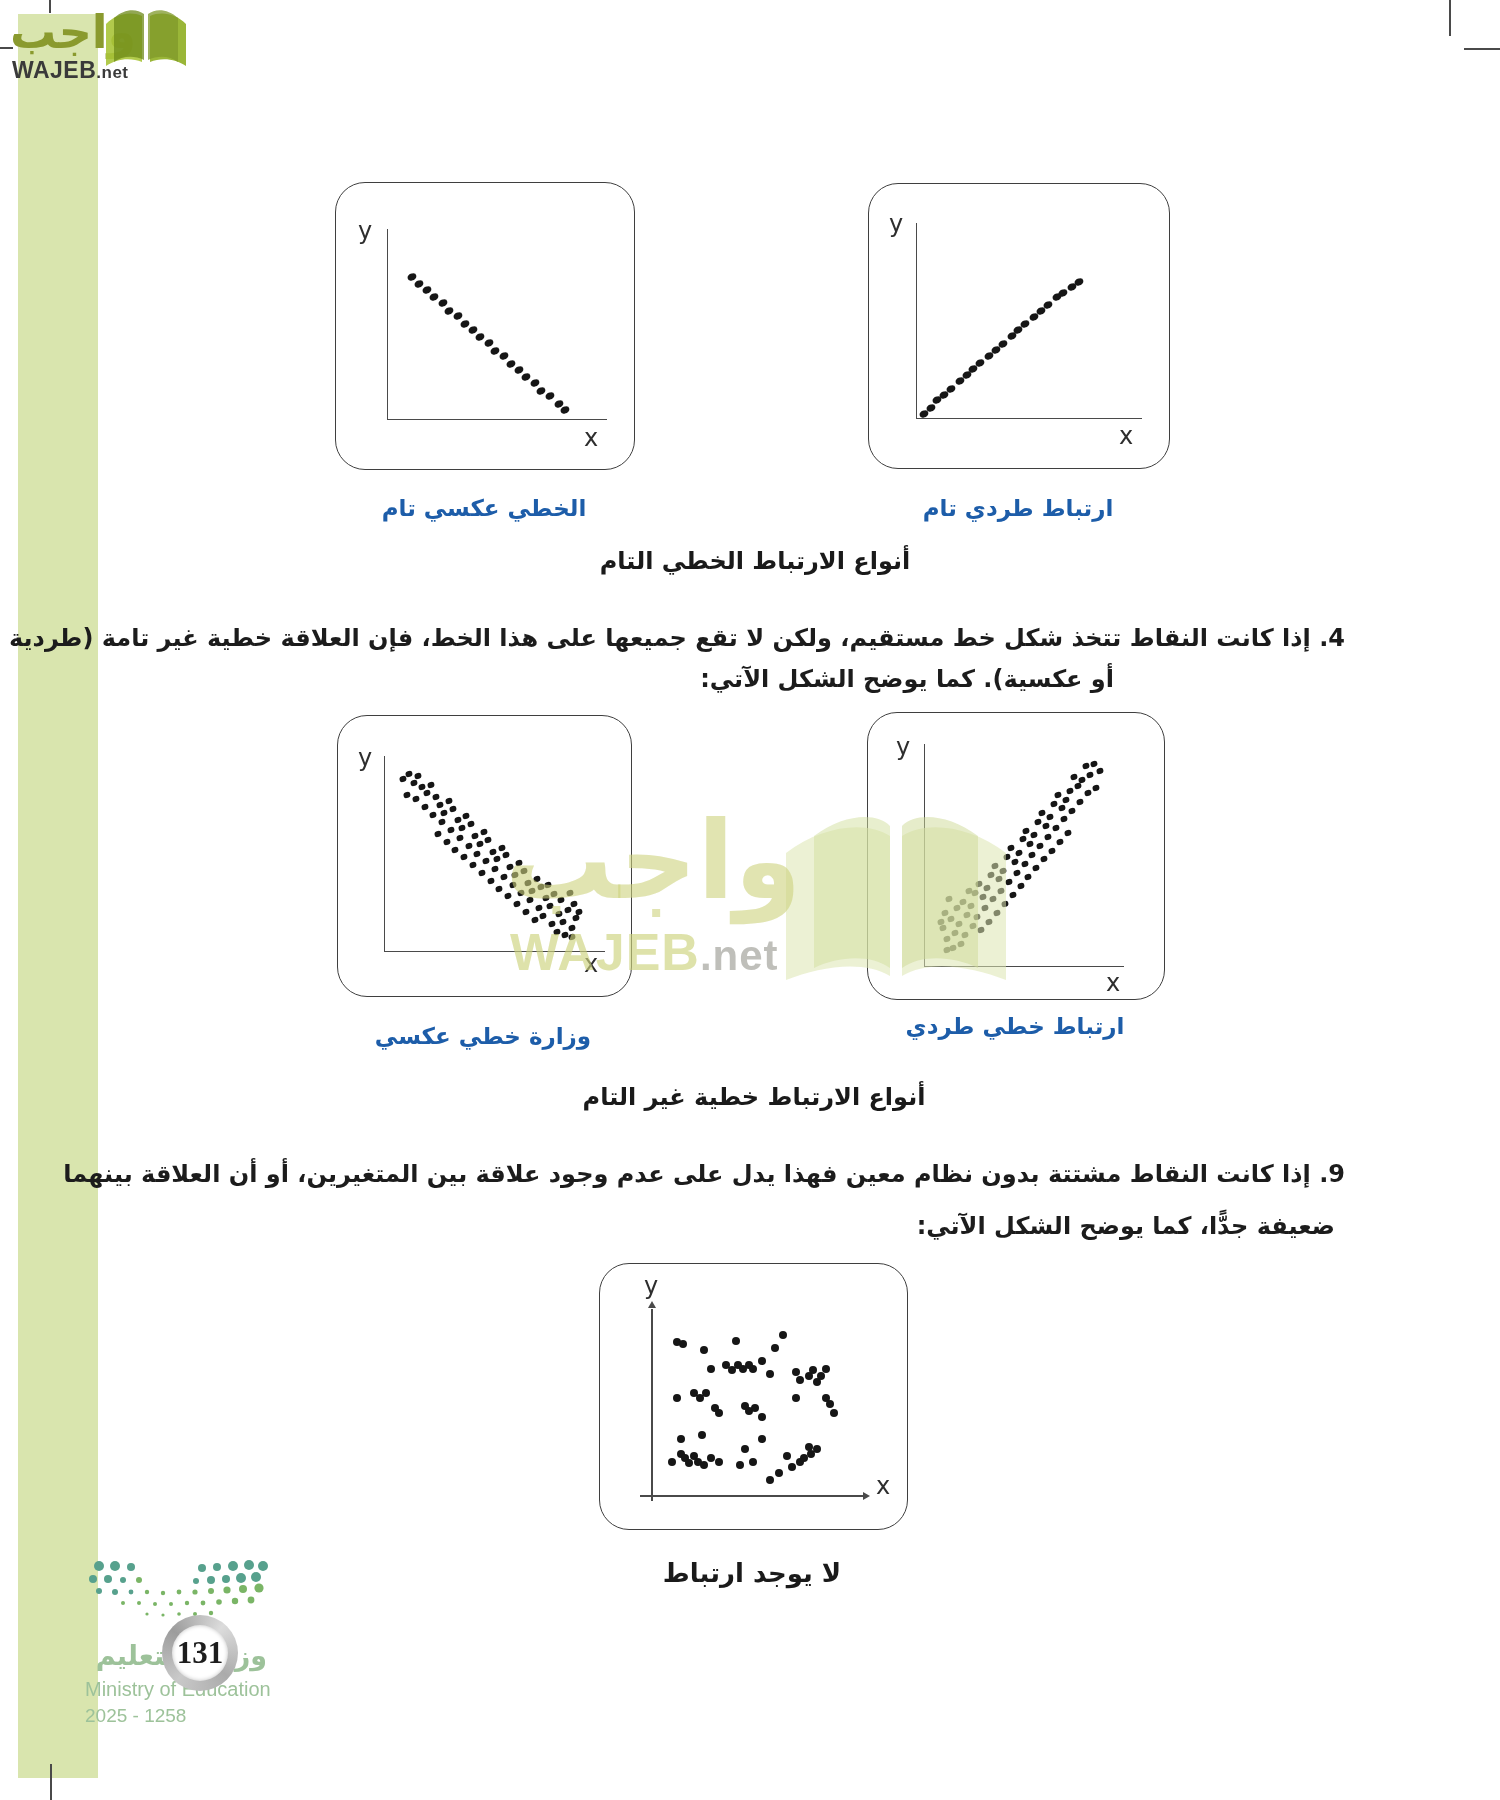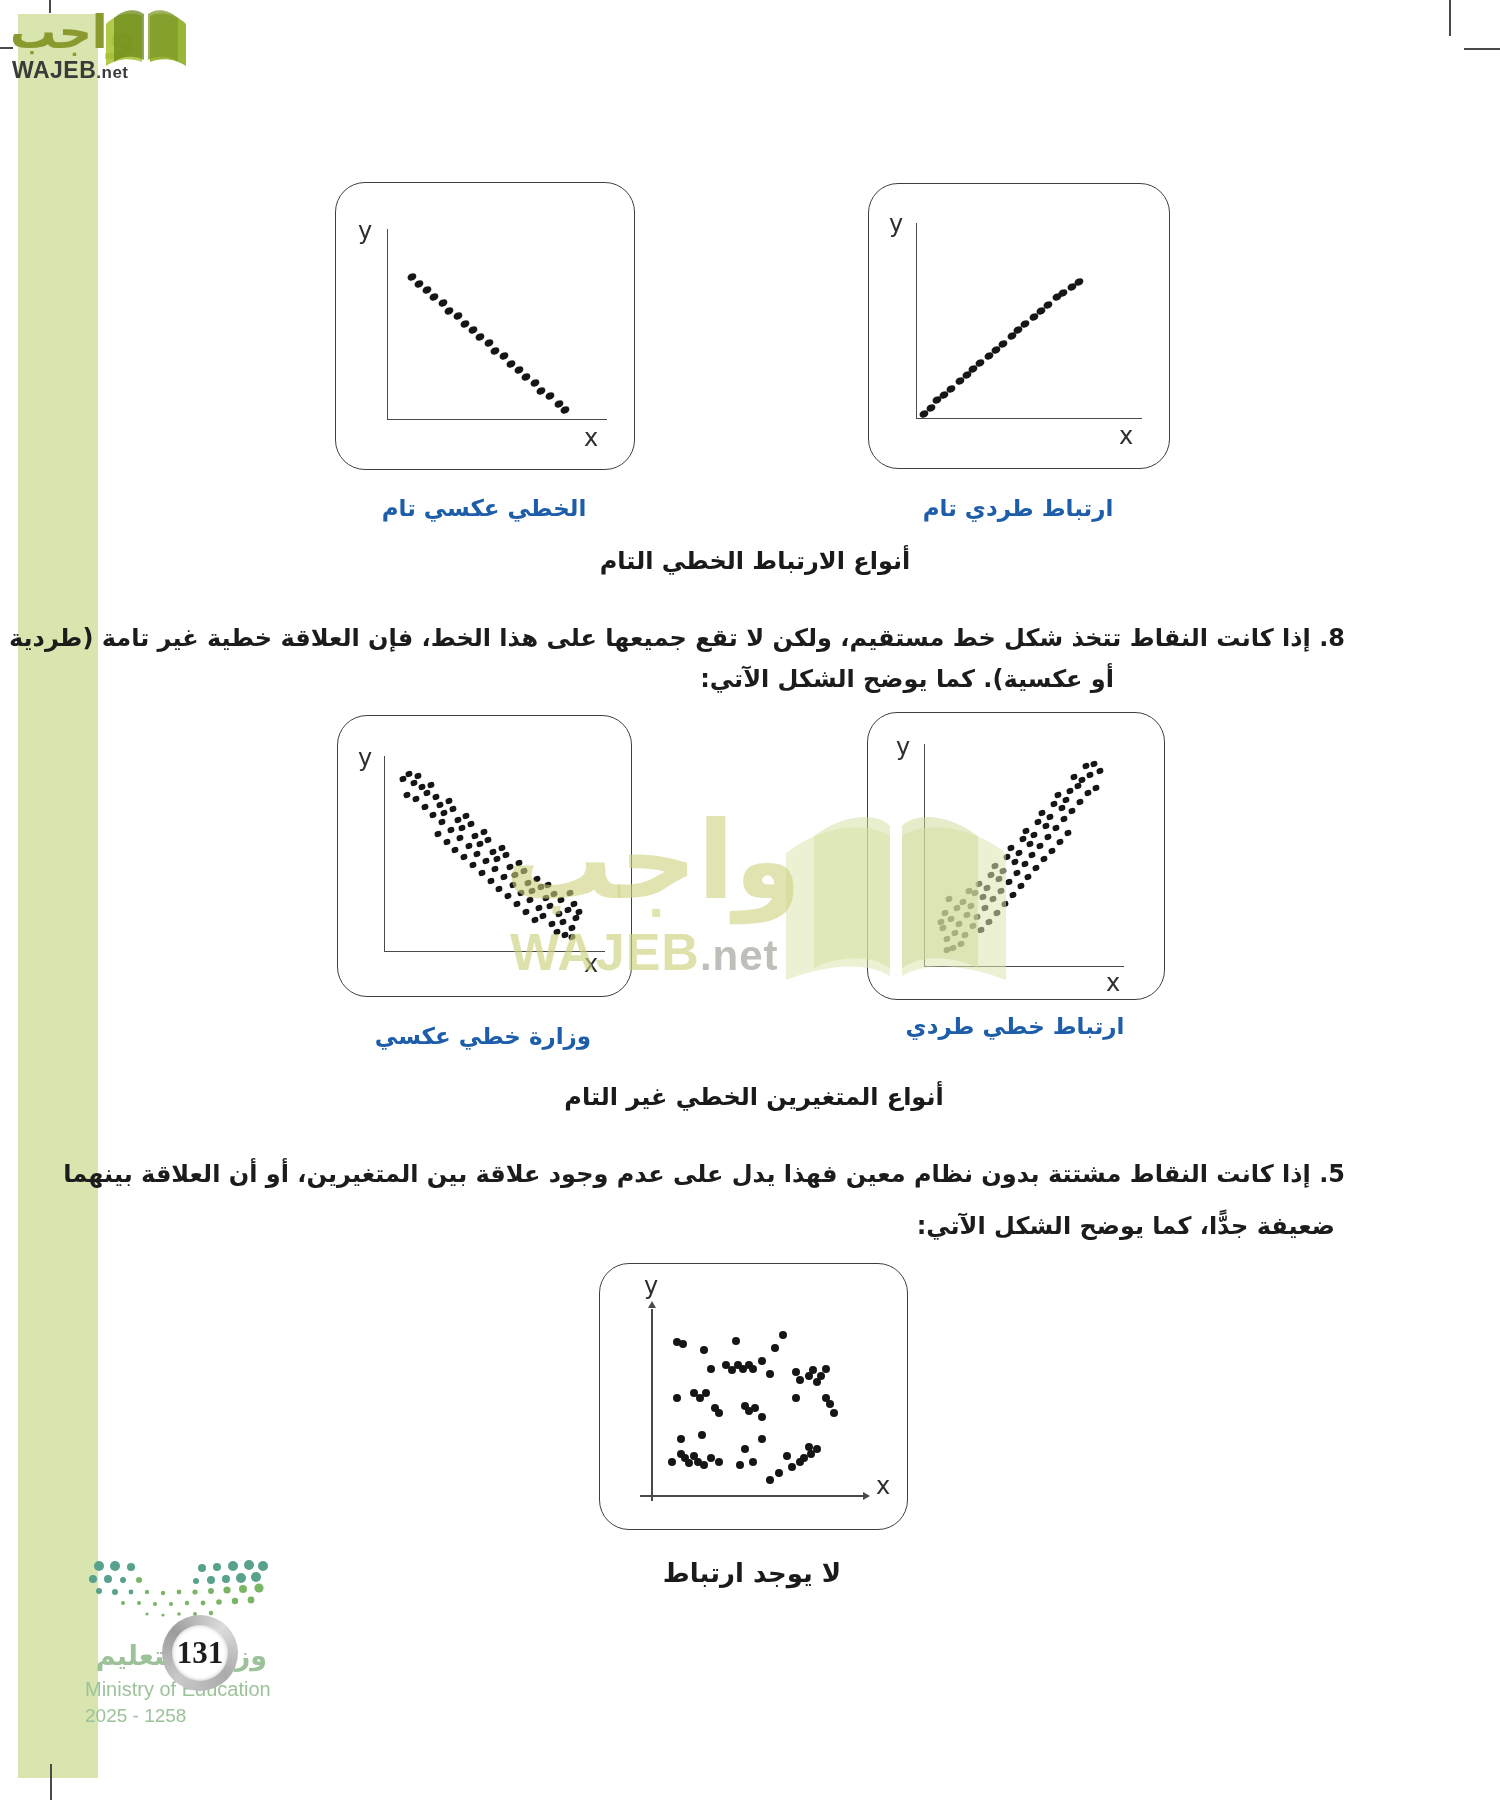--- a/index.html
+++ b/index.html
@@ -132,21 +132,21 @@
       <span class="dot" style="left: 70%; bottom: 15%;"></span>
       <span class="dot" style="left: 74%; bottom: 12%;"></span>
       <span class="dot" style="left: 78%; bottom: 8%;"></span>
       <span class="dot" style="left: 81%; bottom: 5%;"></span>
     </div>
 </div>
 <div class="abs bluelab" style="left:1018px;top:495px">ارتباط طردي تام</div>
 <div class="abs bluelab" style="left:484px;top:495px">الخطي عكسي تام</div>
 <div class="abs blacklab" style="left:755px;top:547px">أنواع الارتباط الخطي التام</div>
 
-<div class="abs para" style="right:155px;top:620px">8. إذا كانت النقاط تتخذ شكل خط مستقيم، ولكن لا تقع جميعها على هذا الخط، فإن العلاقة خطية غير تامة (طردية</div>
+<div class="abs para" style="right:155px;top:620px">4. إذا كانت النقاط تتخذ شكل خط مستقيم، ولكن لا تقع جميعها على هذا الخط، فإن العلاقة خطية غير تامة (طردية</div>
 <div class="abs para" style="right:386px;top:661px">أو عكسية). كما يوضح الشكل الآتي:</div>
 
 <div class="abs card" style="left:867px;top:712px;width:296px;height:286px">
   <span class="axlab" style="left:28px;top:20px">y</span>
   <span class="axlab" style="left:238px;top:256px">x</span>
   <div class="chart" style="left:56px;top:31px;width:199px;height:222px">
       <span class="dot" style="left: 88%; bottom: 88%;"></span>
       <span class="dot" style="left: 85%; bottom: 91%;"></span>
       <span class="dot" style="left: 83%; bottom: 86%;"></span>
       <span class="dot" style="left: 81%; bottom: 90%;"></span>
@@ -305,23 +305,23 @@
       <span class="dot" style="left: 36%; bottom: 48%;"></span>
       <span class="dot" style="left: 32%; bottom: 52%;"></span>
       <span class="dot" style="left: 28%; bottom: 56%;"></span>
       <span class="dot" style="left: 24%; bottom: 60%;"></span>
       <span class="dot" style="left: 88%; bottom: 20%;"></span>
       <span class="dot" style="left: 85%; bottom: 7%;"></span>
     </div>
 </div>
 <div class="abs bluelab" style="left:1015px;top:1013px">ارتباط خطي طردي</div>
 <div class="abs bluelab" style="left:483px;top:1023px">وزارة خطي عكسي</div>
-<div class="abs blacklab" style="left:754px;top:1083px">أنواع المتغيرين الخطي غير التام</div>
-
-<div class="abs para" style="right:155px;top:1156px">5. إذا كانت النقاط مشتتة بدون نظام معين فهذا يدل على عدم وجود علاقة بين المتغيرين، أو أن العلاقة بينهما</div>
+<div class="abs blacklab" style="left:754px;top:1083px">أنواع الارتباط خطية غير التام</div>
+
+<div class="abs para" style="right:155px;top:1156px">9. إذا كانت النقاط مشتتة بدون نظام معين فهذا يدل على عدم وجود علاقة بين المتغيرين، أو أن العلاقة بينهما</div>
 <div class="abs para" style="right:165px;top:1208px">ضعيفة جدًّا، كما يوضح الشكل الآتي:</div>
 
 <div class="abs card" style="left:599px;top:1263px;width:307px;height:265px">
   <span class="axlab" style="left:44px;top:8px">y</span>
   <span class="axlab" style="left:276px;top:208px">x</span>
   <div class="axline" style="left:51px;top:45px;width:2px;height:192px"></div>
   <div class="axline" style="left:40px;top:231px;width:224px;height:2px"></div>
   <span class="arrow-up" style="left:48px;top:37px"></span>
   <span class="arrow-right" style="left:263px;top:228px"></span>
   <div class="chart-naked round" style="left:51px;top:45px;width:213px;height:186px">

